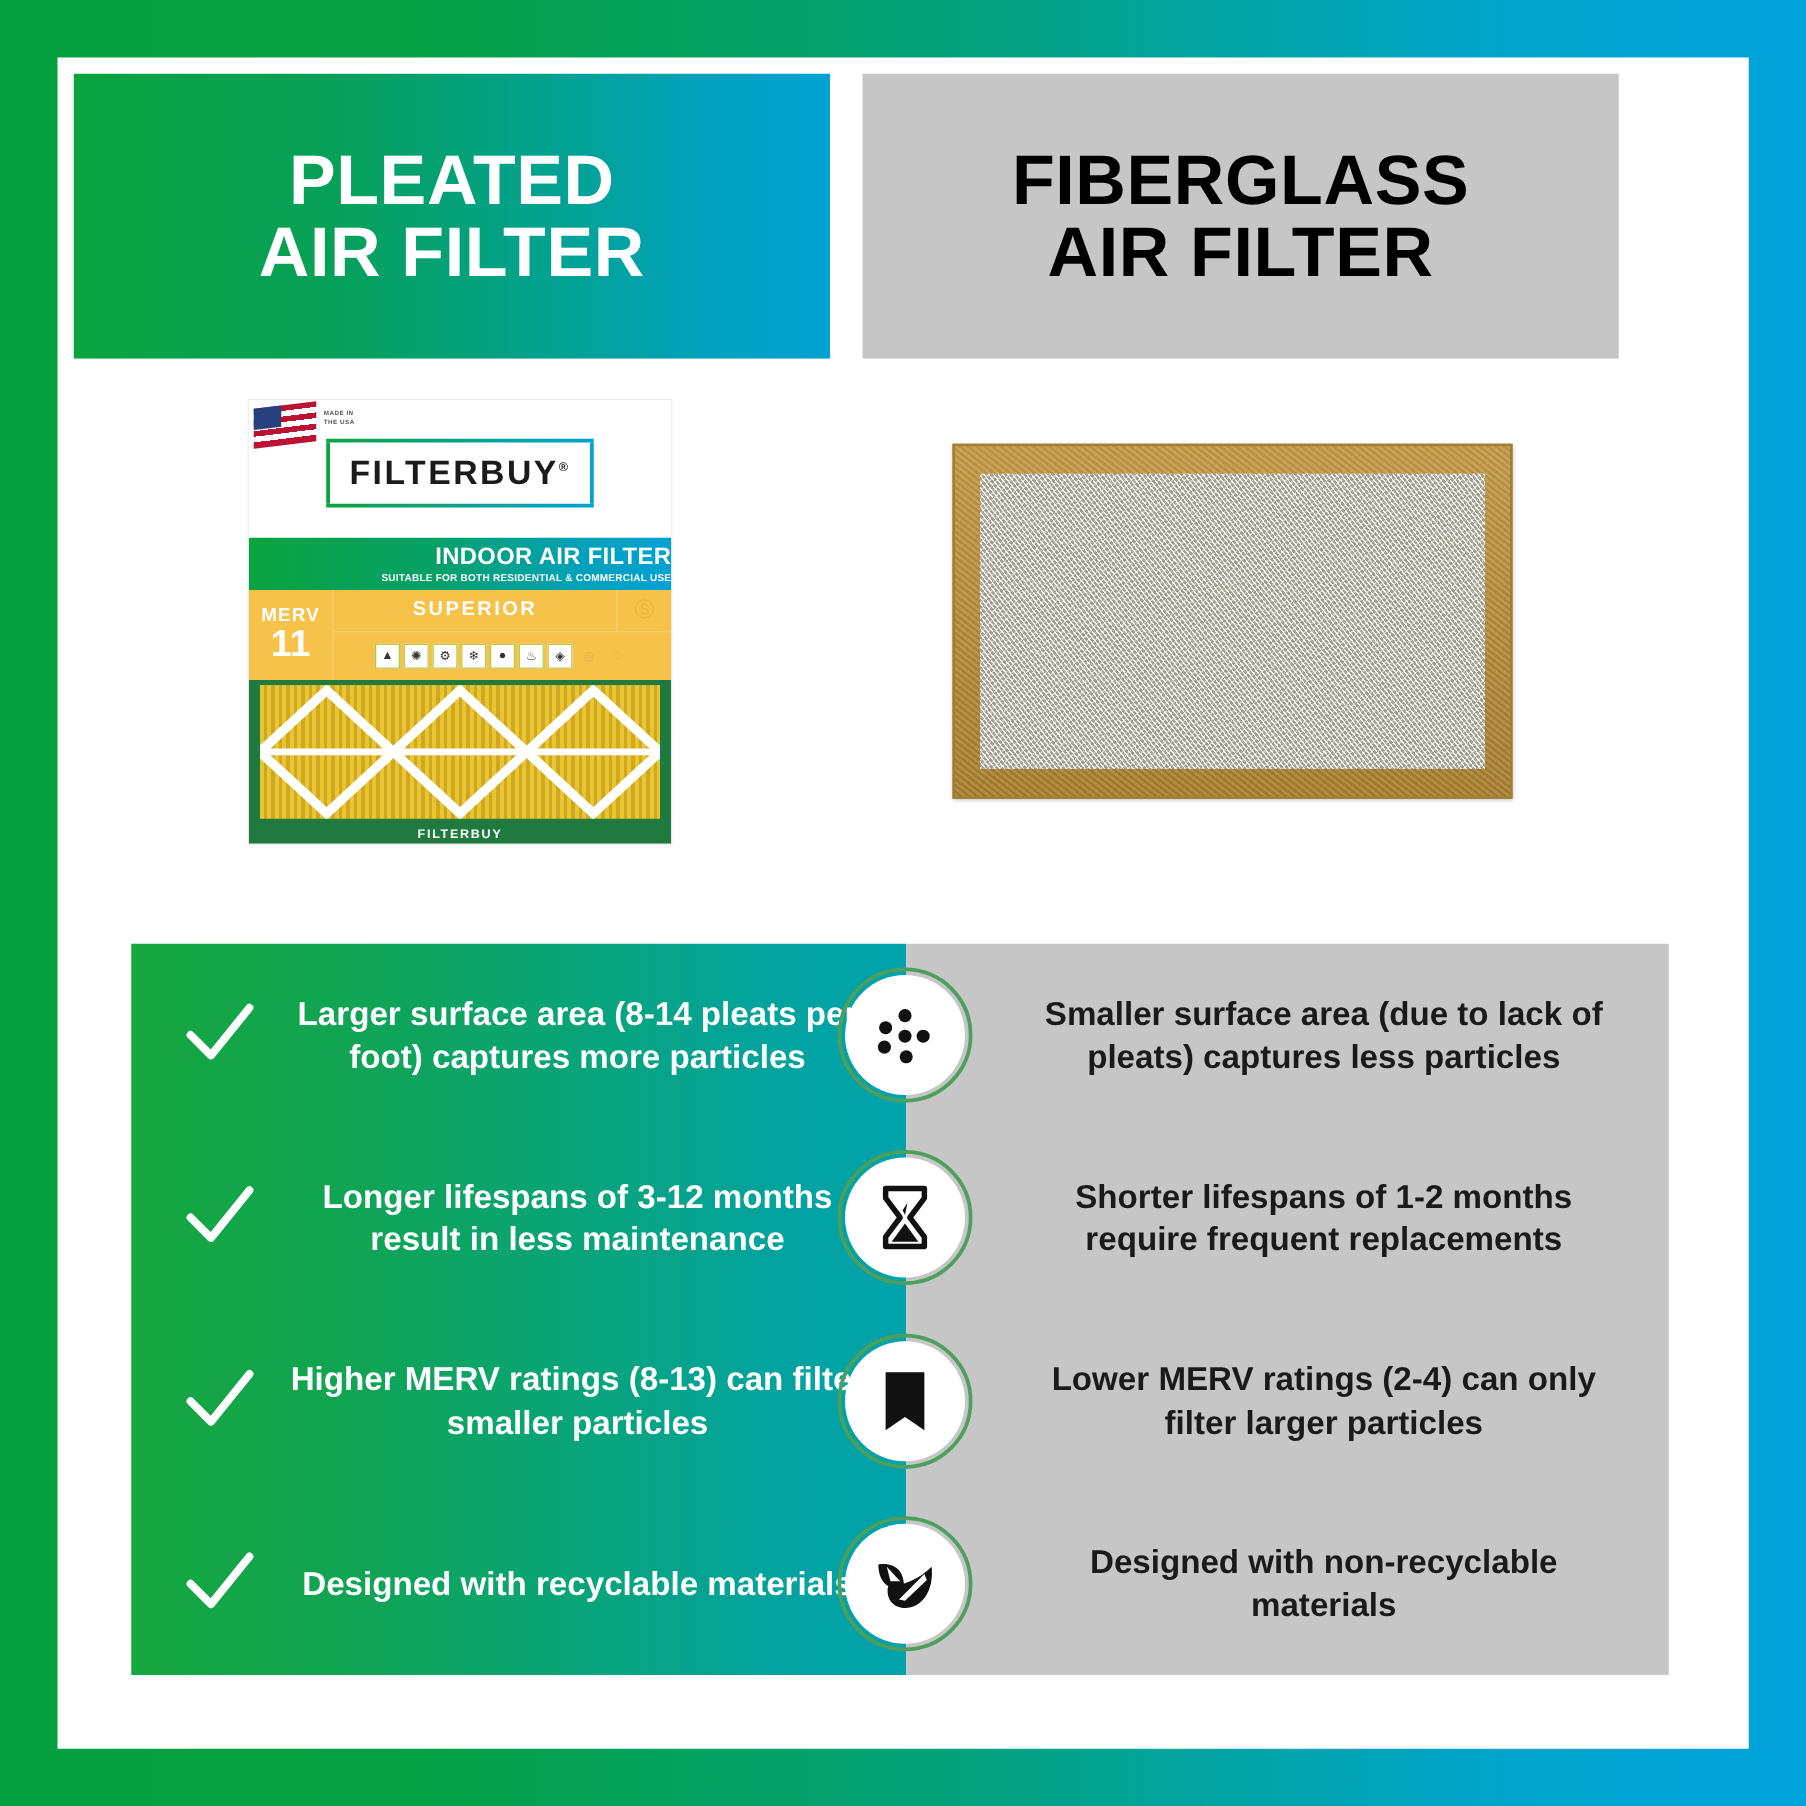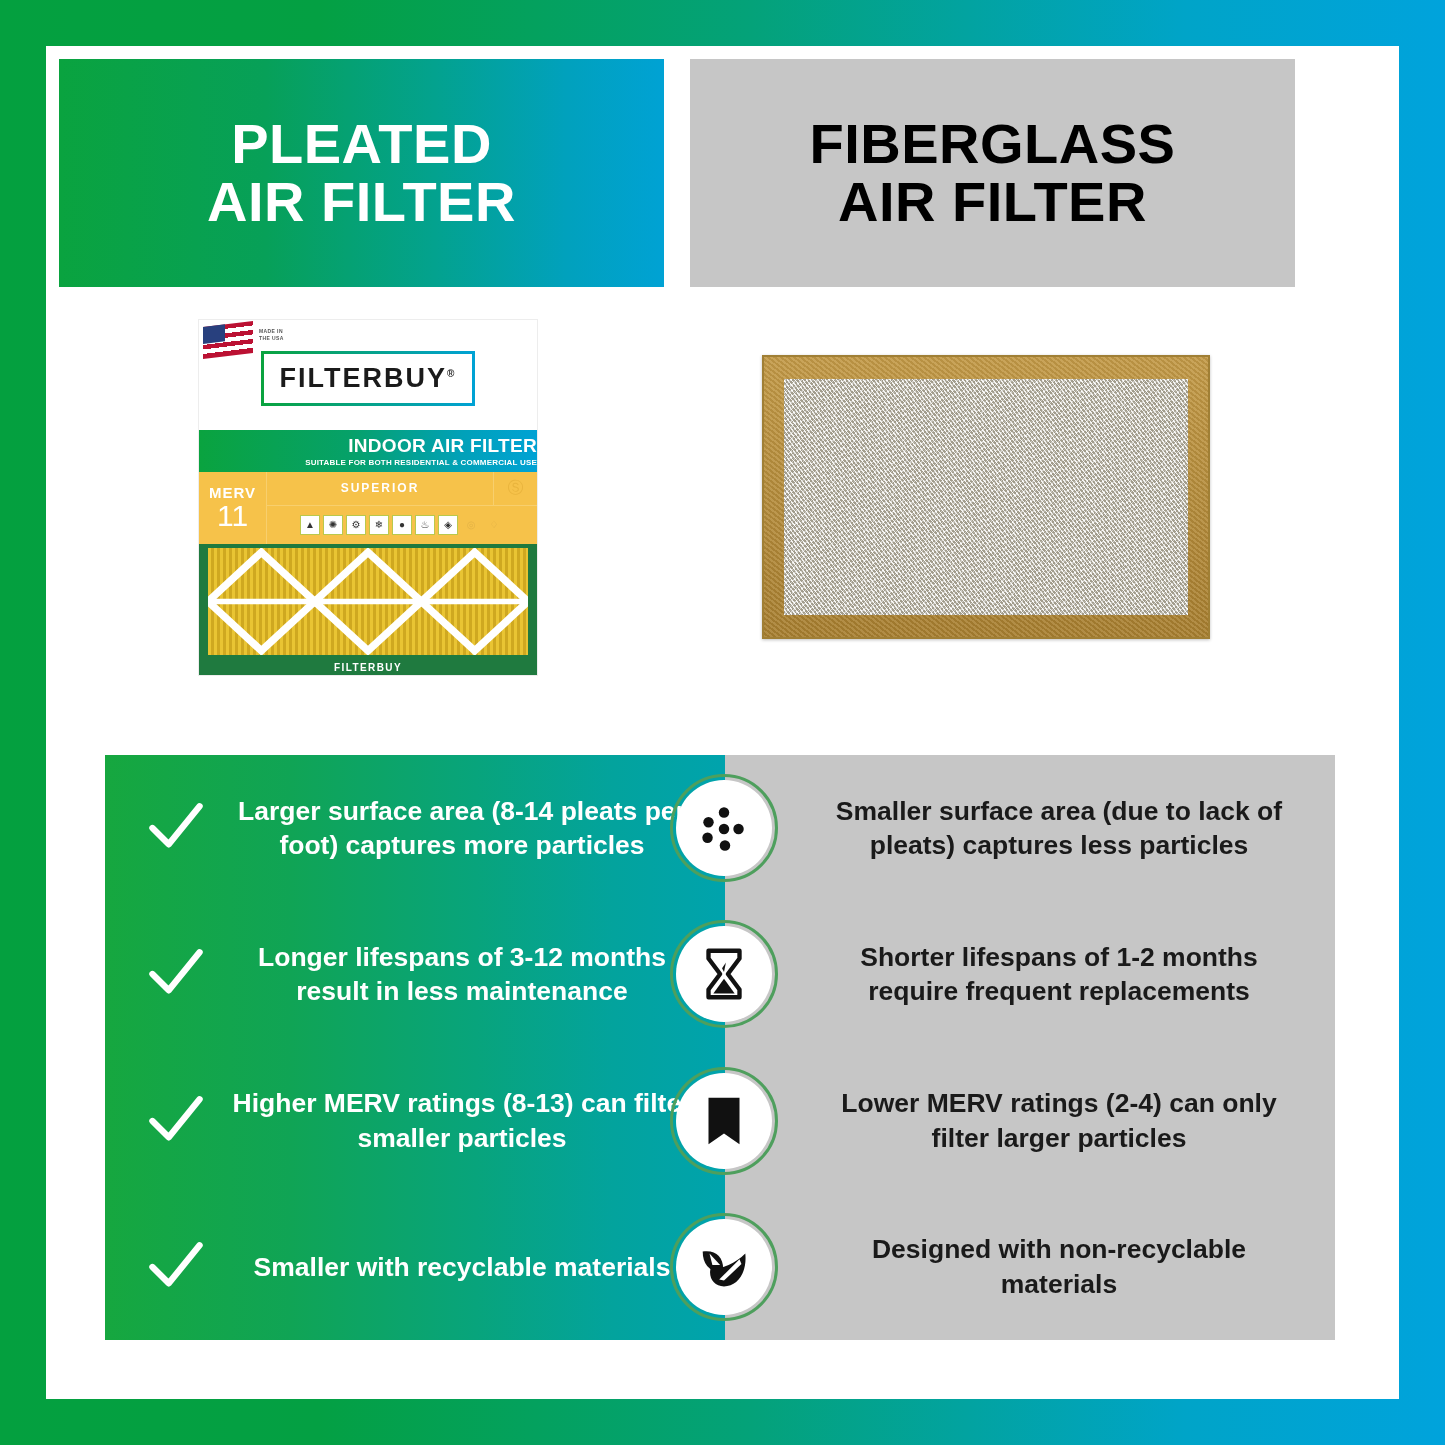--- a/index.html
+++ b/index.html
@@ -121,28 +121,28 @@
   .fb-gold {
     height:72px; background:#f6c24a;
     display:flex; position:relative;
   }
   .fb-merv {
     width:68px;
     display:flex; flex-direction:column; align-items:center; justify-content:center;
     color:#ffffff; border-right:1px solid #f8cf6d;
   }
   .fb-merv .m1 { font-size:15px; font-weight:bold; letter-spacing:1px; }
-  .fb-merv .m2 { font-size:30px; font-weight:normal; line-height:1; }
+  .fb-merv .m2 { font-size:30px; font-weight:bold; line-height:1; }
   .fb-gold-right { flex:1; display:flex; flex-direction:column; }
   .fb-sup {
     height:34px; display:flex; align-items:center; border-bottom:1px solid #f8cf6d;
   }
   .fb-sup-label {
     flex:1; text-align:center; color:#ffffff;
-    font-size:12px; font-weight:bold; letter-spacing:2px;
+    font-size:16px; font-weight:bold; letter-spacing:2px;
   }
   .fb-seal {
     width:44px; height:100%;
     border-left:1px solid #f8cf6d;
     display:flex; align-items:center; justify-content:center;
     color:#e9b43d; font-size:16px;
   }
   .fb-icons {
     flex:1; display:flex; align-items:center; justify-content:center; gap:3px;
   }
@@ -408,21 +408,21 @@
         <div class="col-right">Lower MERV ratings (2-4) can only filter larger particles</div>
       </div>
 
       <div class="crow">
         <div class="col-left">
           <div class="check">
             <svg viewBox="0 0 64 64" aria-hidden="true">
                 <path d="M6 32 L24 50 L58 8" fill="none" stroke="#ffffff" stroke-width="7" stroke-linecap="round" stroke-linejoin="round"></path>
               </svg>
           </div>
-          <div class="ltext">Smaller with recyclable materials</div>
+          <div class="ltext">Designed with recyclable materials</div>
         </div>
         <div class="mid">
           <div class="mid-ring"></div>
           <div class="mid-disc"></div>
           <svg viewBox="0 0 64 64" aria-hidden="true">
             <path d="M10 16 C24 14 32 22 31 36 C18 38 10 30 10 16 Z" fill="#111111"></path>
             <path d="M17 18 L28 30 L20 30 Z" fill="#ffffff"></path>
             <path d="M54 18 C56 38 46 52 32 52 C22 52 16 44 18 34 C30 34 44 28 54 18 Z" fill="#111111"></path>
             <path d="M48 24 L27 45 L32 46 L50 29 Z" fill="#ffffff"></path>
           </svg>

